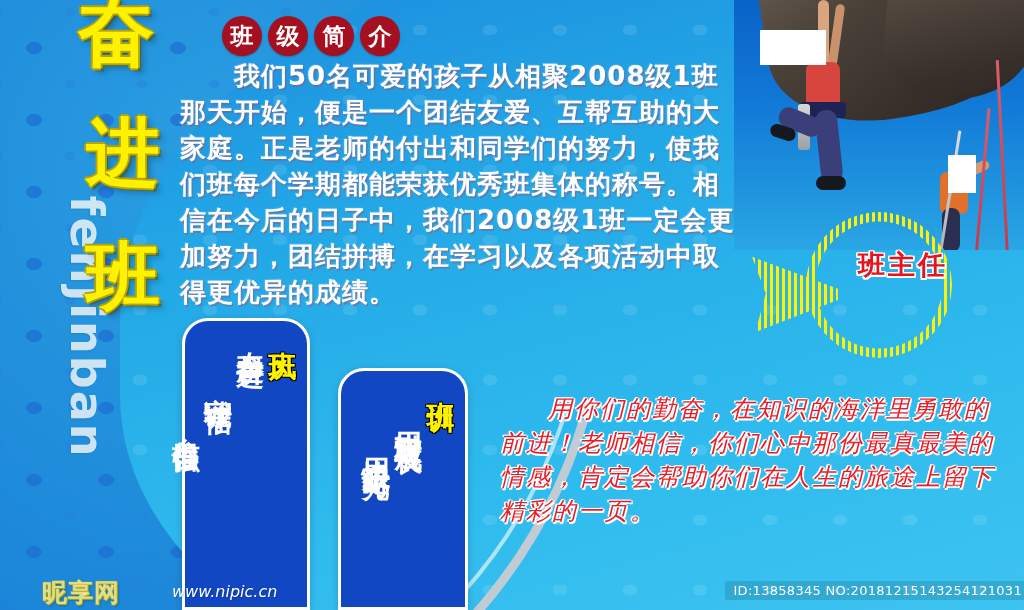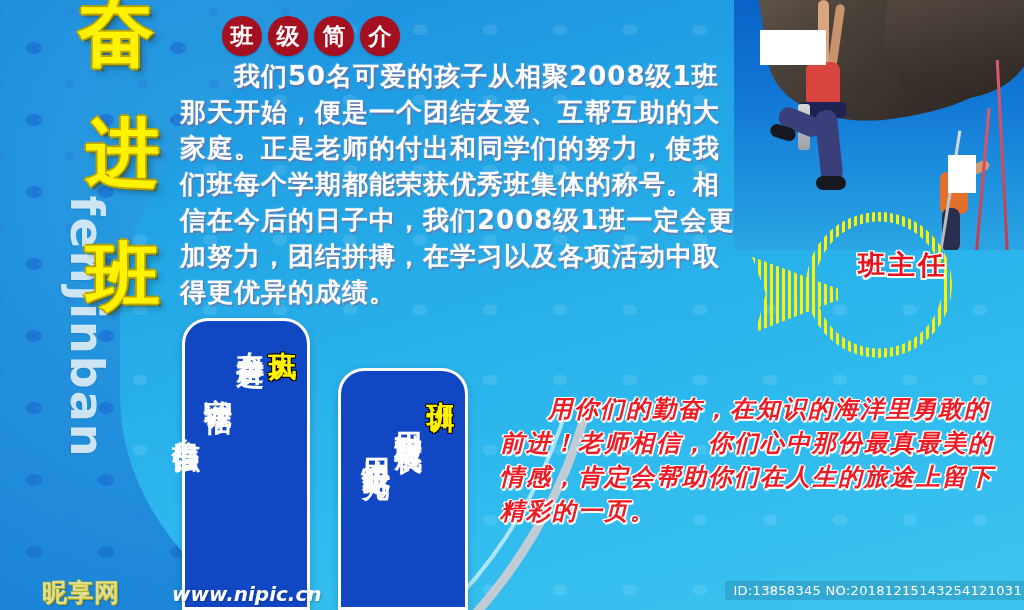--- a/index.html
+++ b/index.html
@@ -346,21 +346,21 @@
   }
 
   
   .teacher-msg {
     position: absolute;
     left: 500px; top: 392px;
     width: 512px;
     z-index: 14;
     color: #ee1b24;
     font-size: 24px;
-    font-weight: bold;
+    font-weight: normal;
     font-style: italic;
     line-height: 34px;
     letter-spacing: 2px;
     text-indent: 48px;
     text-shadow:
       1.5px 0 0 #fff, -1.5px 0 0 #fff, 0 1.5px 0 #fff, 0 -1.5px 0 #fff,
       1.5px 1.5px 0 #fff, -1.5px -1.5px 0 #fff;
   }
 
   
@@ -377,22 +377,22 @@
     font-size: 25px;
     font-weight: bold;
     color: #ffffff;
     letter-spacing: 1px;
     text-shadow: 1px 1px 0 #b5ac00, 2px 2px 2px rgba(0,0,0,.2);
     -webkit-text-stroke: 1px rgba(190,180,0,.45);
   }
   .wm-url {
     position: absolute;
     left: 152px; top: 10px;
-    font-size: 20px;
-    font-weight: bold;
+    font-size: 16px;
+    font-weight: normal;
     font-style: italic;
     color: #ffffff;
     text-shadow: 1px 1px 2px rgba(0,0,0,.25);
   }
   .wm-id {
     position: absolute;
     right: 14px; top: 9px;
     font-size: 13px;
     color: #ffffff;
     background: rgba(0,0,0,.12);

